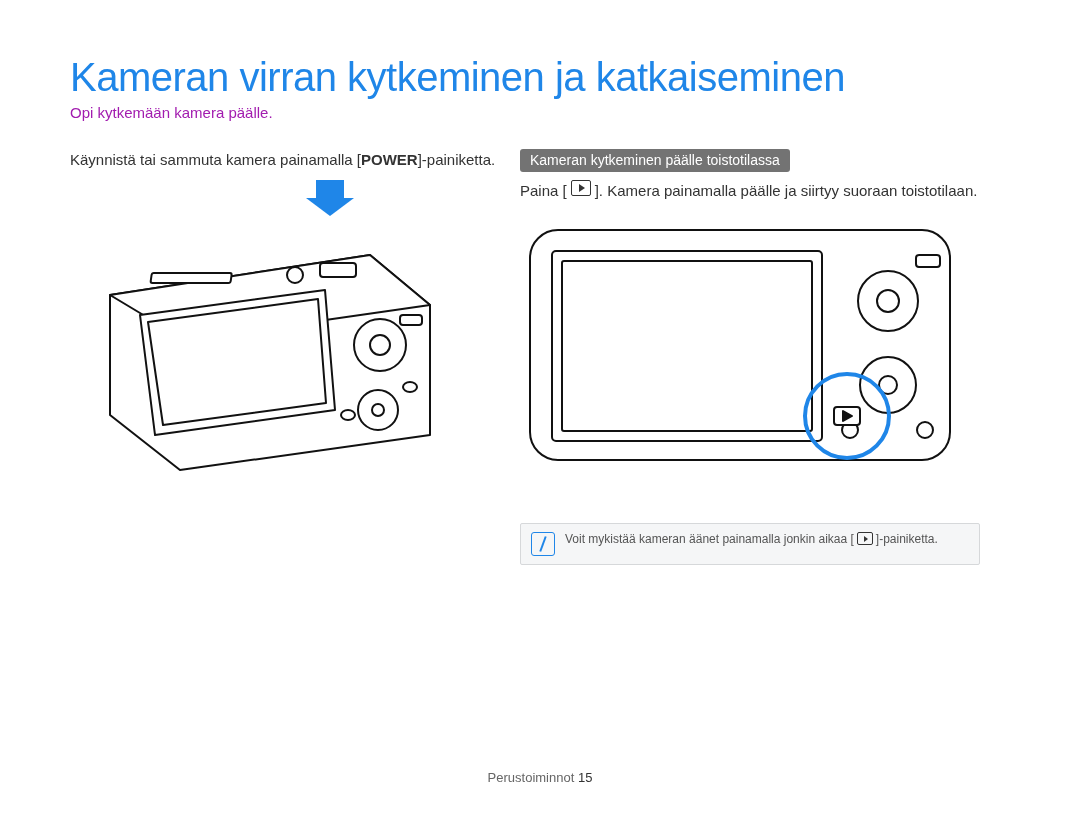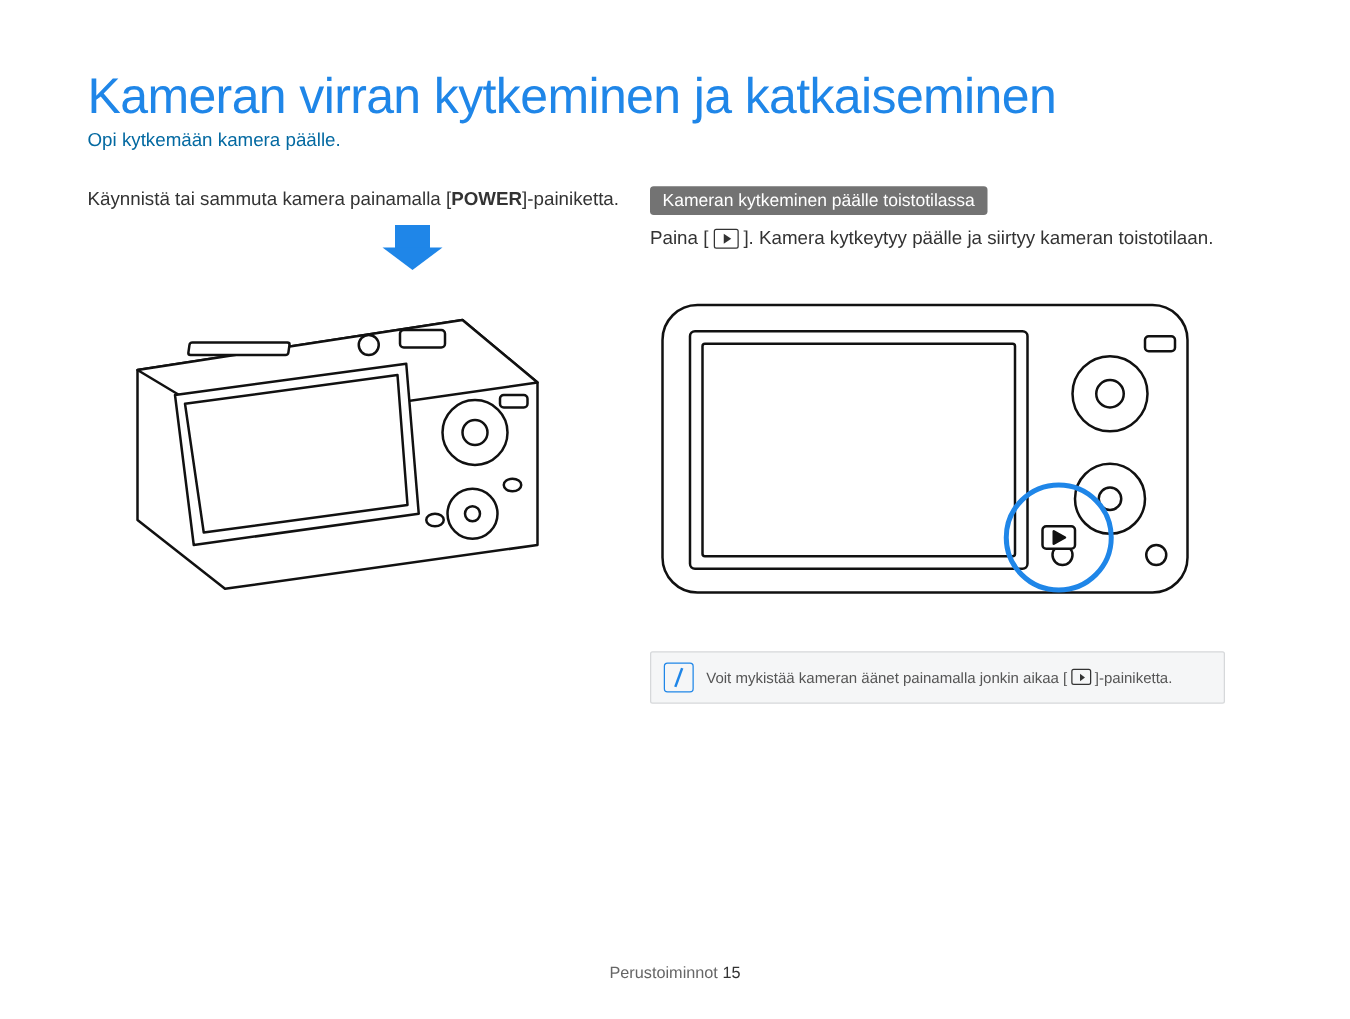--- a/index.html
+++ b/index.html
@@ -21,21 +21,21 @@
   h1 {
     font-weight: 300;
     font-size: 40px;
     color: #1f86e8;
     margin: 0 0 4px 0;
     letter-spacing: -0.5px;
     font-stretch: condensed;
   }
   .subtitle {
     font-size: 15px;
-    color: #0369a1;
+    color: #a21caf;
     margin-bottom: 28px;
   }
   .columns {
     display: flex;
     align-items: flex-start;
   }
   .col {
     flex: 1;
     font-size: 15px;
     color: #333;
@@ -68,46 +68,46 @@
 
   .pill {
     display: inline-block;
     background: #737373;
     color: #fff;
     font-size: 14px;
     padding: 3px 10px 4px 10px;
     border-radius: 3px;
     margin-bottom: 8px;
   }
-  .line2 { display: flex; align-items: center; flex-wrap: wrap; gap: 4px; line-height: 1.5; margin-bottom: 26px; }
+  .line2 { display: flex; flex-wrap: wrap; gap: 4px; line-height: 1.5; margin-bottom: 12px; }
   .play-icon-box {
     display: inline-flex;
     align-items: center;
     justify-content: center;
     width: 18px; height: 14px;
     border: 1.5px solid #333;
     border-radius: 2px;
     vertical-align: middle;
   }
   .play-triangle {
     width: 0; height: 0;
     border-top: 4px solid transparent;
     border-bottom: 4px solid transparent;
     border-left: 6px solid #333;
     margin-left: 2px;
   }
 
   .note-box {
-    margin-top: 32px;
+    margin-top: 48px;
     border: 1px solid #d6d8da;
     background: #f5f6f7;
     border-radius: 2px;
     padding: 8px 10px;
     display: flex;
-    align-items: center;
+    align-items: flex-start;
     gap: 10px;
     font-size: 12px;
     color: #555;
     font-stretch: condensed;
   }
   .note-icon {
     flex: 0 0 22px;
     width: 22px; height: 22px;
     border: 1.5px solid #1f86e8;
     color: #1f86e8;
@@ -187,21 +187,21 @@
     </div>
 
     <div class="col col-right">
       <div class="pill">Kameran kytkeminen päälle toistotilassa</div>
 
       <div class="line2">
         <span>Paina [</span>
         <span class="play-icon-box">
             <span class="play-triangle"></span>
           </span>
-        <span>]. Kamera kytkeytyy päälle ja siirtyy kameran toistotilaan.</span>
+        <span>]. Kamera painamalla päälle ja siirtyy suoraan toistotilaan.</span>
       </div>
 
       <div class="camera-box">
         <svg class="camera-svg" width="440" height="260" viewBox="0 0 440 260">
           <g fill="#fff" stroke="#111" stroke-width="2" stroke-linejoin="round">
 
             <rect x="10" y="15" width="420" height="230" rx="28"></rect>
 
             <rect x="32" y="36" width="270" height="190" rx="4"></rect>
             <rect x="42" y="46" width="250" height="170" rx="2"></rect>

